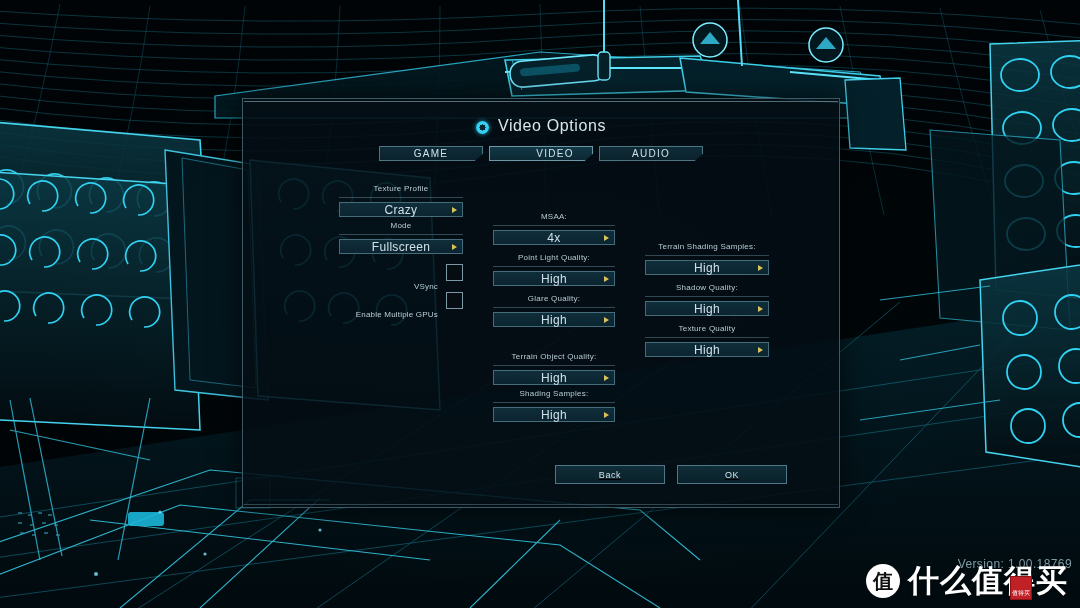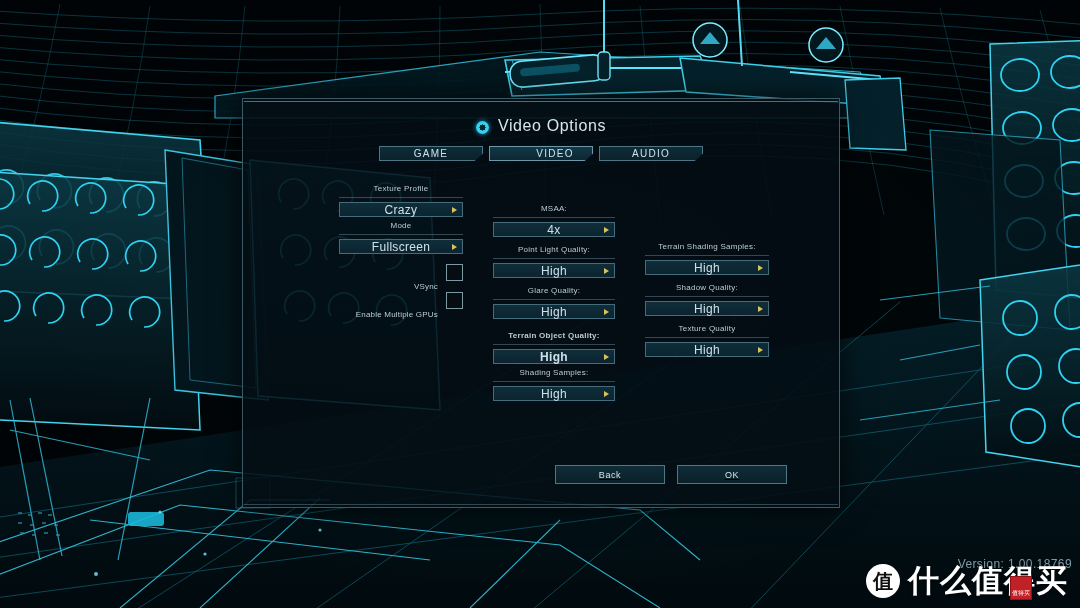--- a/index.html
+++ b/index.html
@@ -465,21 +465,21 @@
           <span class="chk-lbl">VSync</span>
           <span class="chk-box"></span>
         </div>
 
         <div class="chk-row">
           <span class="chk-lbl">Enable Multiple GPUs</span>
           <span class="chk-box"></span>
         </div>
       </div>
 
-      <div class="col col-mid" style="top:20px;">
+      <div class="col col-mid" style="top:28px;">
 
         <div class="opt">
           <div class="opt-label">MSAA:</div>
           <div class="ddown">
             <span>4x</span>
             <span class="arw"></span>
           </div>
         </div>
 
         <div class="opt" style="margin-top:7px;">
@@ -491,21 +491,21 @@
         </div>
 
         <div class="opt" style="margin-top:7px;">
           <div class="opt-label">Glare Quality:</div>
           <div class="ddown">
             <span>High</span>
             <span class="arw"></span>
           </div>
         </div>
 
-        <div class="opt" style="margin-top:11px;font-weight:bold;">
+        <div class="opt" style="margin-top:24px;">
           <div class="opt-label">Terrain Object Quality:</div>
           <div class="ddown">
             <span>High</span>
             <span class="arw"></span>
           </div>
         </div>
 
         <div class="opt" style="margin-top:2px;">
           <div class="opt-label">Shading Samples:</div>
           <div class="ddown">

